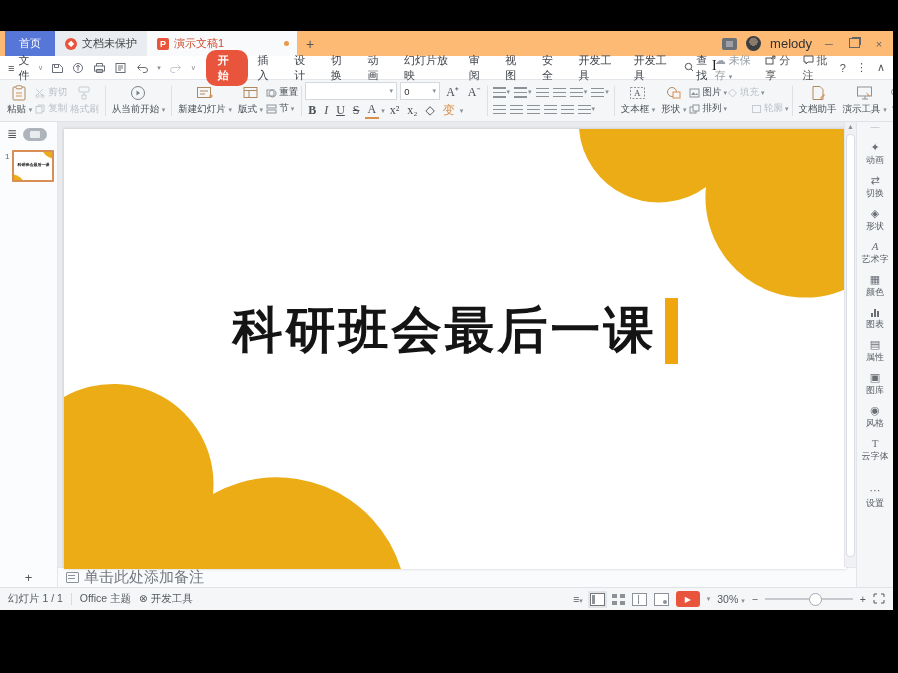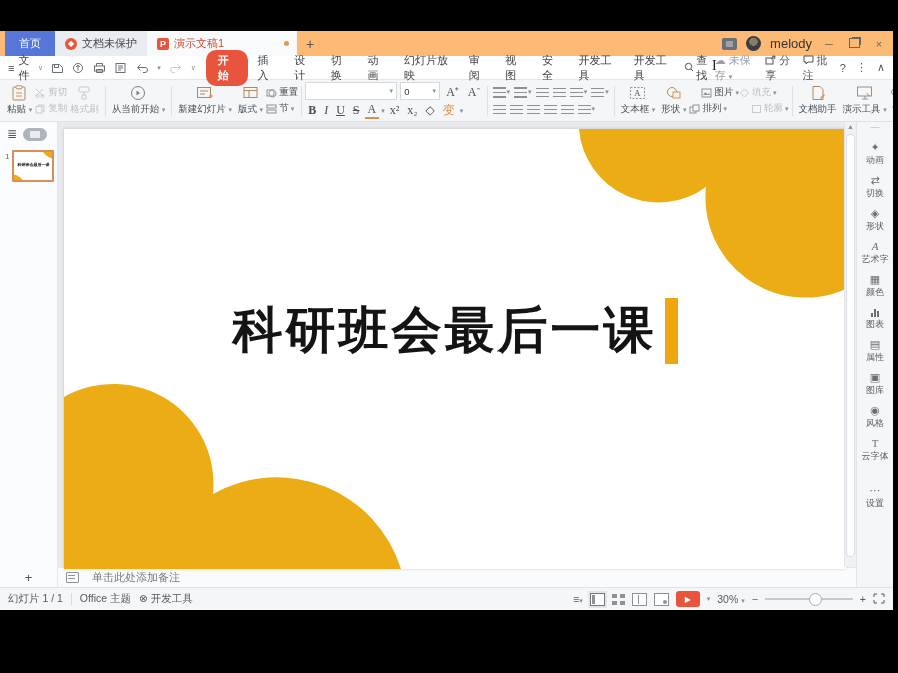--- a/index.html
+++ b/index.html
@@ -85,21 +85,21 @@
   .slide svg{position:absolute;inset:0;}
   .titlewrap{position:absolute;left:0;right:0;top:168px;text-align:center;white-space:nowrap;}
   .slide-title{display:inline-block;vertical-align:middle;font-family:"Liberation Serif","DejaVu Serif",serif;
                font-weight:bold;font-size:50px;letter-spacing:3px;color:#141414;}
   .title-bar{display:inline-block;vertical-align:middle;width:13px;height:66px;background:#f0a60e;margin-left:5px;}
   .vscroll{position:absolute;right:0;top:0;bottom:0;width:11px;background:#f0f1f4;border-left:1px solid #e2e4e8;}
   .vthumb{position:absolute;left:1px;right:1px;top:12px;bottom:10px;background:#fff;border:1px solid #dadde1;border-radius:4px;}
   .varrow{position:absolute;top:1px;left:0;right:0;text-align:center;font-size:7px;color:#8a8f96;}
 
   .notesbar{height:19px;background:#fafbfc;border-top:1px solid #e4e7ea;display:flex;align-items:center;
-            gap:13px;padding:0 8px;color:#73787f;font-size:11px;flex:none;}
+            gap:5px;padding:0 8px;color:#73787f;font-size:15px;flex:none;}
   .note-ic{width:11px;height:9px;border:1px solid #8d9298;border-radius:1px;
            background:repeating-linear-gradient(#8d9298 0 1px,transparent 1px 3px);background-size:7px 5px;background-position:1px 2px;background-repeat:no-repeat;}
 
   .rightbar{width:36px;background:#f4f6f8;border-left:1px solid #e2e5e9;display:flex;flex-direction:column;
             align-items:center;padding-top:2px;flex:none;font-size:9px;color:#5a5f66;}
   .rb-grip{color:#b9bfc6;font-size:9px;height:10px;line-height:6px;}
   .rbitem{display:flex;flex-direction:column;align-items:center;gap:1px;margin-top:8px;}
   .rbitem .ic{font-size:11px;line-height:11px;color:#6a6f76;}
   .rbitem.settings{margin-top:22px;}
   .chart-ic{display:flex;align-items:flex-end;gap:1px;height:10px;}
@@ -407,21 +407,21 @@
         <span class="lab"><span>文本框</span> <span class="drop">▾</span></span>
       </div>
       <div class="big">
         <svg width="18" height="16">
             <circle cx="7" cy="7" r="4.5" fill="none" stroke="#b08a5e"></circle>
             <rect x="8" y="7" width="7" height="6" fill="#f4f6f8" stroke="#d9904f"></rect>
           </svg>
         <span class="lab"><span>形状</span> <span class="drop">▾</span></span>
       </div>
       <div class="stack">
-        <div style="display:flex;gap:0;justify-content:center;">
+        <div style="display:flex;gap:0;">
           <div class="sm">
             <svg width="11" height="10">
                 <rect x="1" y="1" width="9" height="8" fill="none" stroke="#8d9298"></rect>
                 <path d="M2 7l2.5-3 2 2.5 1.5-1.5 1 2z" fill="#8d9298"></path>
               </svg>
             <span>图片</span> 
               <span class="drop">▾</span>
           </div>
           <div class="sm dis">
             <svg width="11" height="10">

